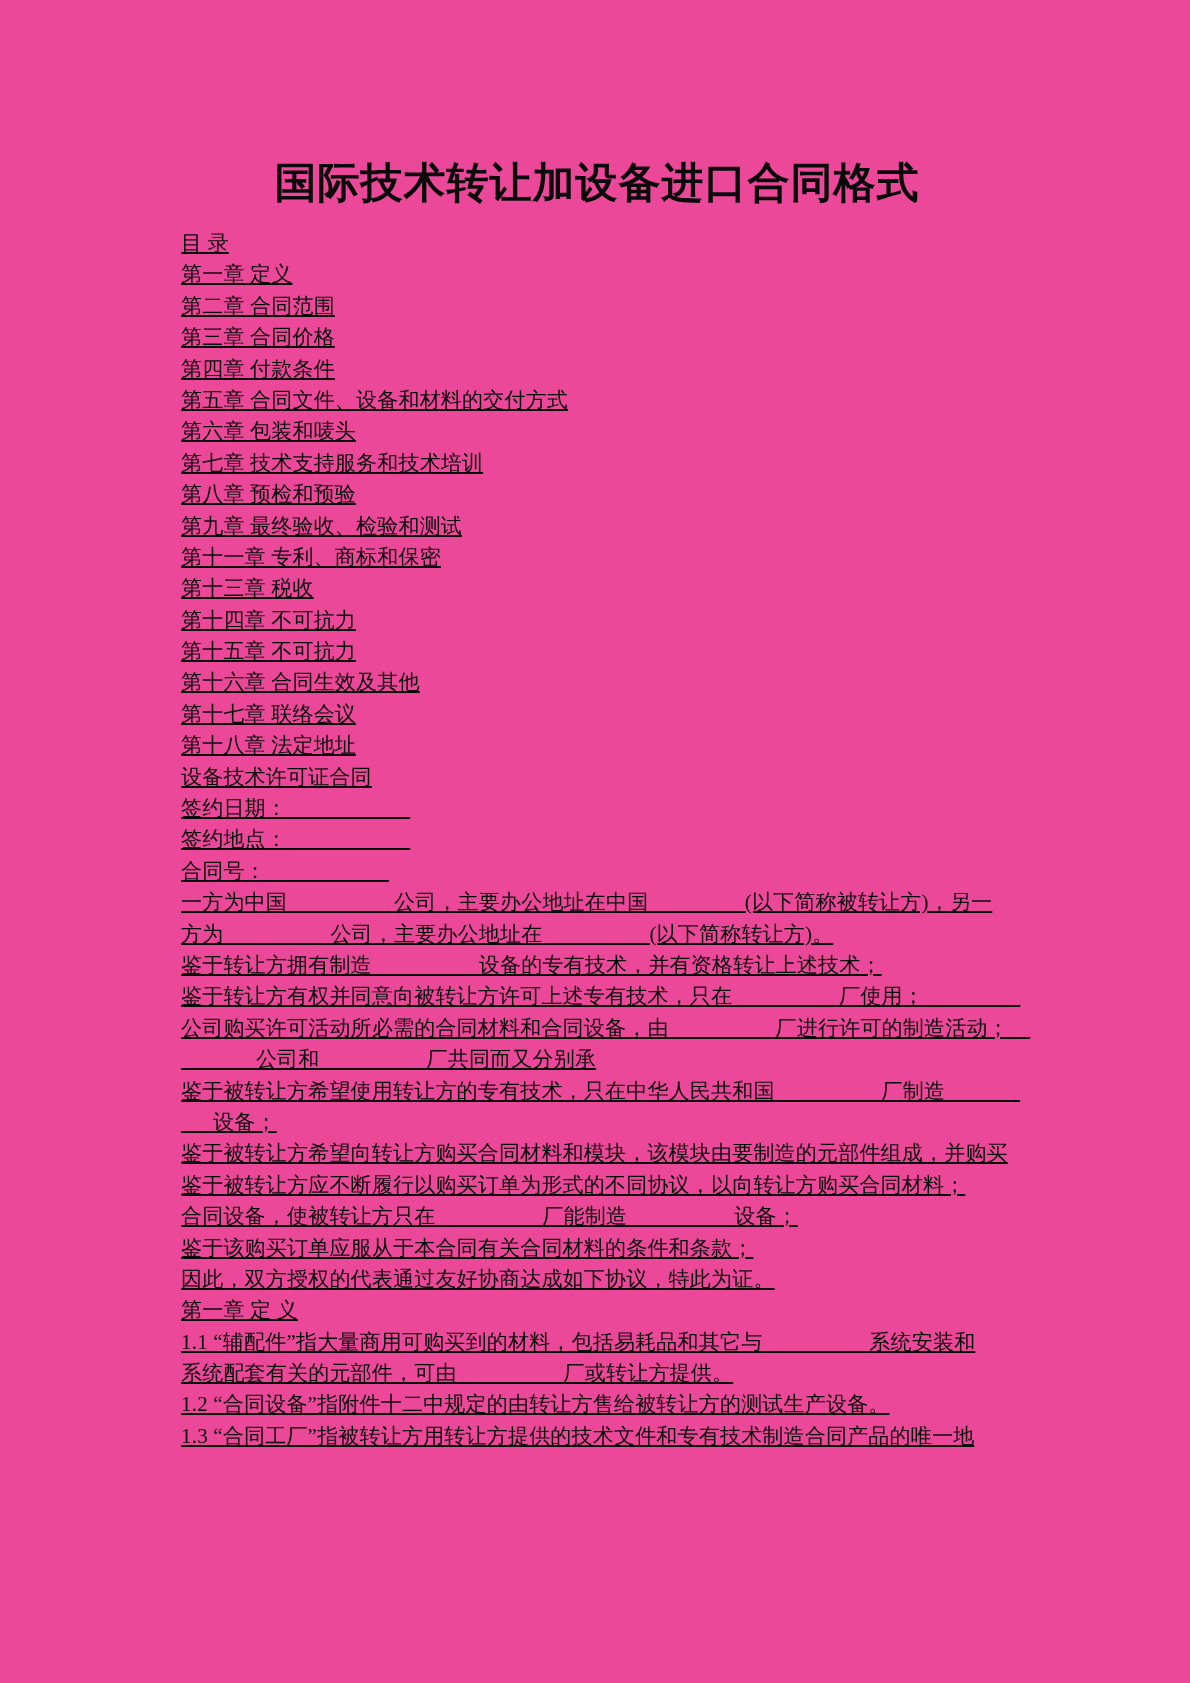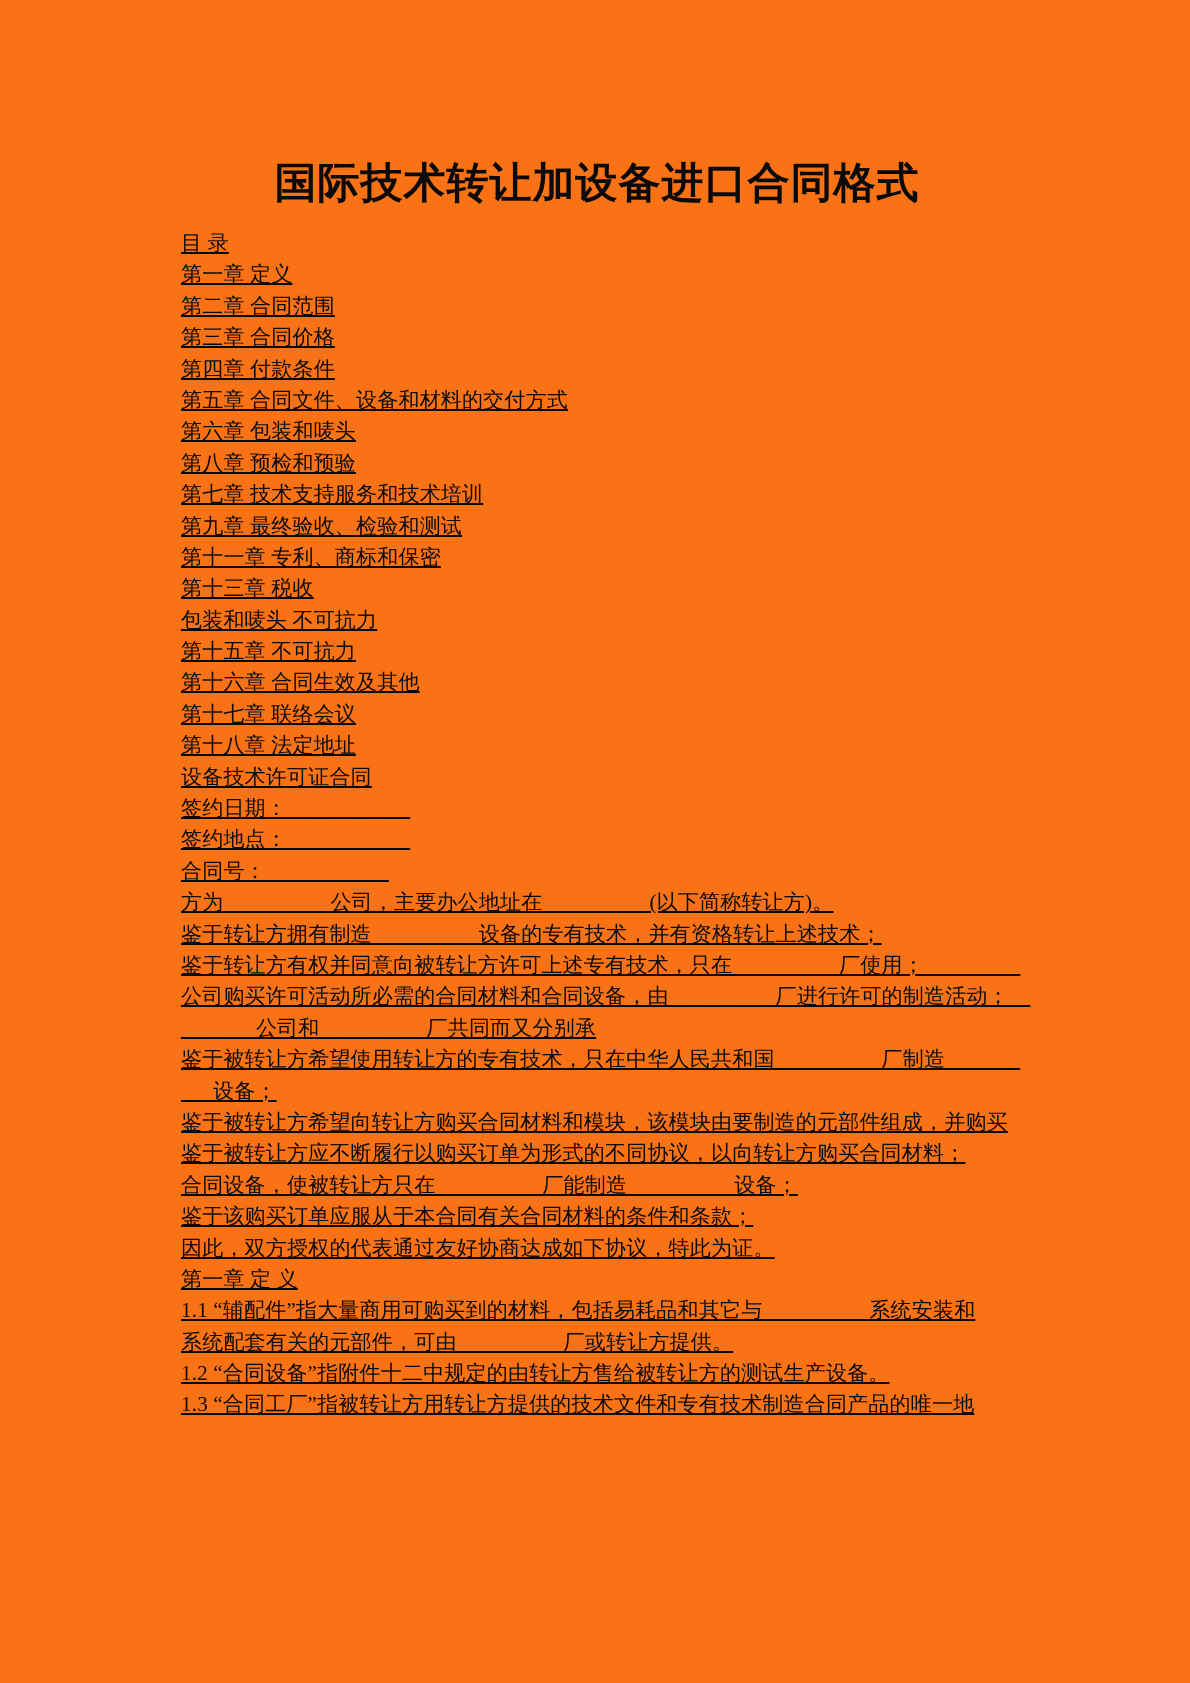--- a/index.html
+++ b/index.html
@@ -4,21 +4,21 @@
 <style>
   html, body {
     margin: 0;
     padding: 0;
     background: #ffffff;
   }
   .page {
     position: relative;
     width: 1190px;
     height: 1683px;
-    background: #f97316;
+    background: #ec4899;
     color: #0a0a0a;
     font-family: "Liberation Serif", "DejaVu Serif", serif;
     overflow: hidden;
   }
   .title {
     position: absolute;
     left: 181px;
     top: 156px;
     width: 832px;
     margin: 0;
@@ -54,37 +54,38 @@
   <div class="content">
 
     <div class="line">目 录</div>
 
     <div class="line">第一章 定义</div>
     <div class="line">第二章 合同范围</div>
     <div class="line">第三章 合同价格</div>
     <div class="line">第四章 付款条件</div>
     <div class="line">第五章 合同文件、设备和材料的交付方式</div>
     <div class="line">第六章 包装和唛头</div>
+    <div class="line">第七章 技术支持服务和技术培训</div>
     <div class="line">第八章 预检和预验</div>
-    <div class="line">第七章 技术支持服务和技术培训</div>
     <div class="line">第九章 最终验收、检验和测试</div>
     <div class="line">第十一章 专利、商标和保密</div>
     <div class="line">第十三章 税收</div>
-    <div class="line">包装和唛头 不可抗力</div>
+    <div class="line">第十四章 不可抗力</div>
     <div class="line">第十五章 不可抗力</div>
     <div class="line">第十六章 合同生效及其他</div>
     <div class="line">第十七章 联络会议</div>
     <div class="line">第十八章 法定地址</div>
 
     <div class="line">设备技术许可证合同</div>
 
     <div class="line">签约日期： ___________</div>
     <div class="line">签约地点： ___________</div>
     <div class="line">合同号： ___________</div>
 
+    <div class="line">一方为中国__________公司，主要办公地址在中国_________(以下简称被转让方)，另一</div>
     <div class="line">方为__________公司，主要办公地址在__________(以下简称转让方)。</div>
     <div class="line">鉴于转让方拥有制造__________设备的专有技术，并有资格转让上述技术；</div>
     <div class="line">鉴于转让方有权并同意向被转让方许可上述专有技术，只在__________厂使用；_________</div>
     <div class="line">公司购买许可活动所必需的合同材料和合同设备，由__________厂进行许可的制造活动；__</div>
     <div class="line">_______公司和__________厂共同而又分别承</div>
     <div class="line">鉴于被转让方希望使用转让方的专有技术，只在中华人民共和国__________厂制造_______</div>
     <div class="line">___设备；</div>
     <div class="line">鉴于被转让方希望向转让方购买合同材料和模块，该模块由要制造的元部件组成，并购买</div>
     <div class="line">鉴于被转让方应不断履行以购买订单为形式的不同协议，以向转让方购买合同材料；</div>
     <div class="line">合同设备，使被转让方只在__________厂能制造__________设备；</div>

